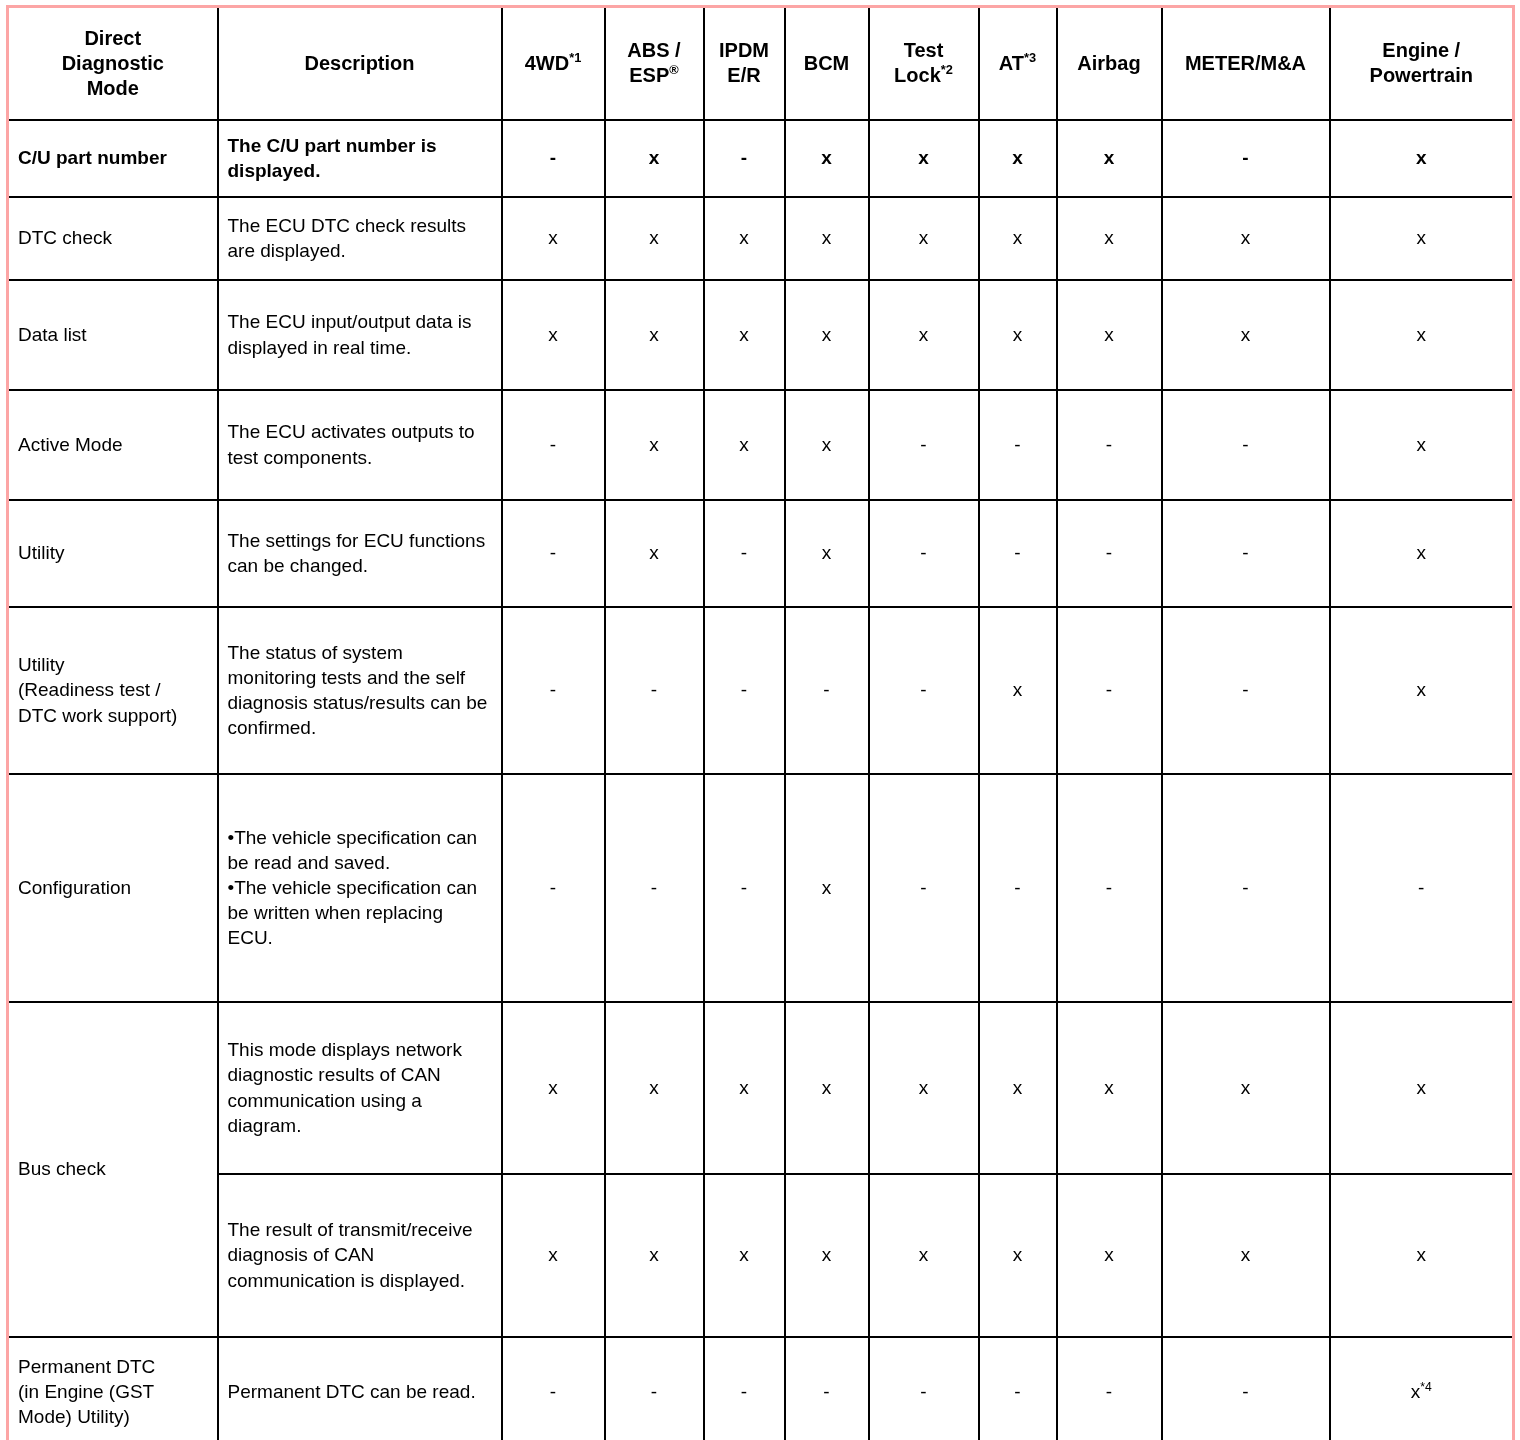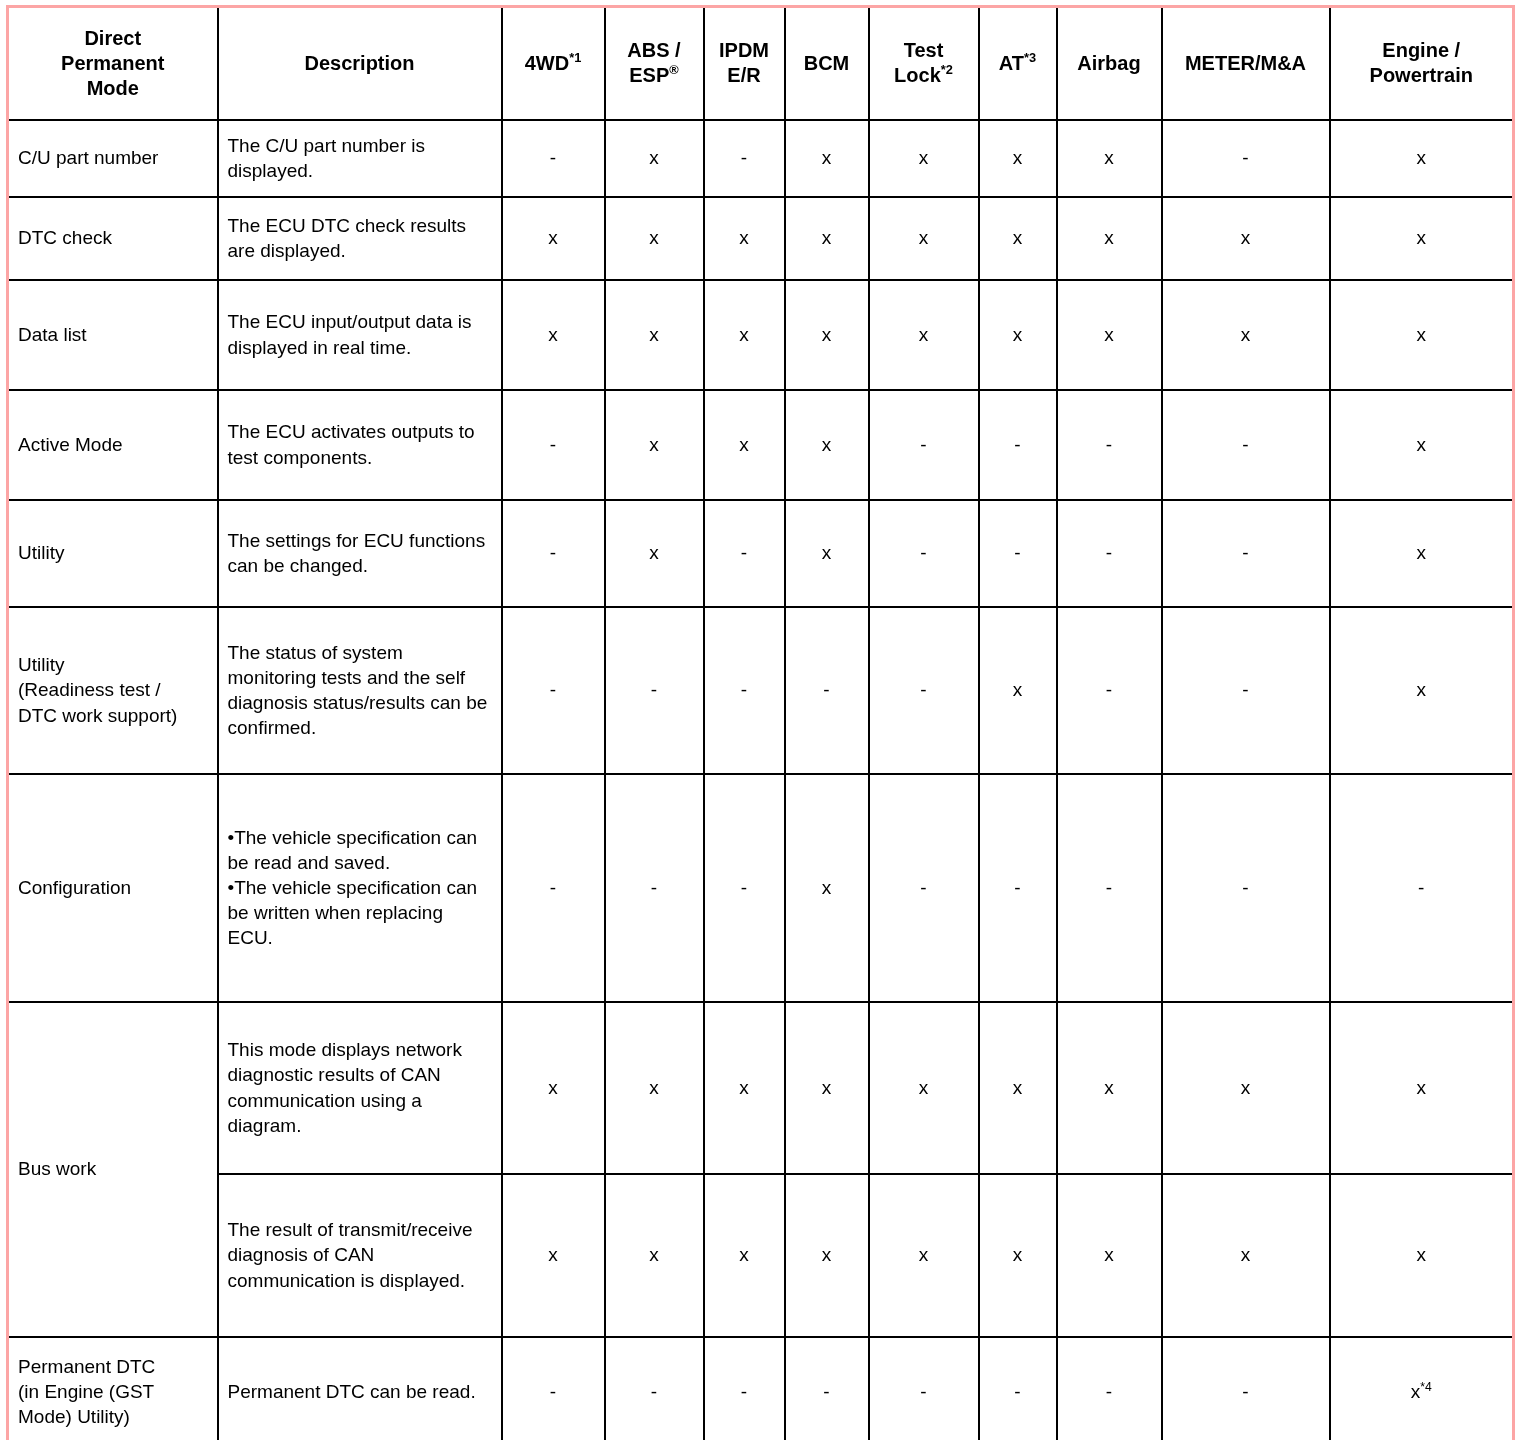--- a/index.html
+++ b/index.html
@@ -74,21 +74,21 @@
       <col style="width:110px">
       <col style="width:78px">
       <col style="width:105px">
       <col style="width:168px">
       <col style="width:184px">
     </colgroup>
     <thead>
       <tr>
           <th>
             <div>Direct</div>
-            <div>Permanent</div>
+            <div>Diagnostic</div>
             <div>Mode</div>
           </th>
           <th>
             <div>Description</div>
           </th>
           <th>
             <div>4WD<sup>*1</sup></div>
           </th>
           <th>
             <div>ABS /</div>
@@ -114,21 +114,21 @@
           <th>
             <div>METER/M&amp;A</div>
           </th>
           <th>
             <div>Engine /</div>
             <div>Powertrain</div>
           </th>
         </tr>
     </thead>
     <tbody>
-        <tr style="height: 77px;">
+        <tr style="height: 77px; font-weight: bold;">
           <td class="mode-cell">C/U part number</td>
           <td class="desc-cell">The C/U part number is displayed.</td>
           <td class="value-cell">-</td>
           <td class="value-cell">x</td>
           <td class="value-cell">-</td>
           <td class="value-cell">x</td>
           <td class="value-cell">x</td>
           <td class="value-cell">x</td>
           <td class="value-cell">x</td>
           <td class="value-cell">-</td>
@@ -209,21 +209,21 @@
           <td class="value-cell">-</td>
           <td class="value-cell">-</td>
           <td class="value-cell">x</td>
           <td class="value-cell">-</td>
           <td class="value-cell">-</td>
           <td class="value-cell">-</td>
           <td class="value-cell">-</td>
           <td class="value-cell">-</td>
         </tr>
         <tr style="height: 172px;">
-          <td class="mode-cell" rowspan="2">Bus work</td>
+          <td class="mode-cell" rowspan="2">Bus check</td>
           <td class="desc-cell">This mode displays network diagnostic results of CAN communication using a diagram.</td>
           <td class="value-cell">x</td>
           <td class="value-cell">x</td>
           <td class="value-cell">x</td>
           <td class="value-cell">x</td>
           <td class="value-cell">x</td>
           <td class="value-cell">x</td>
           <td class="value-cell">x</td>
           <td class="value-cell">x</td>
           <td class="value-cell">x</td>

